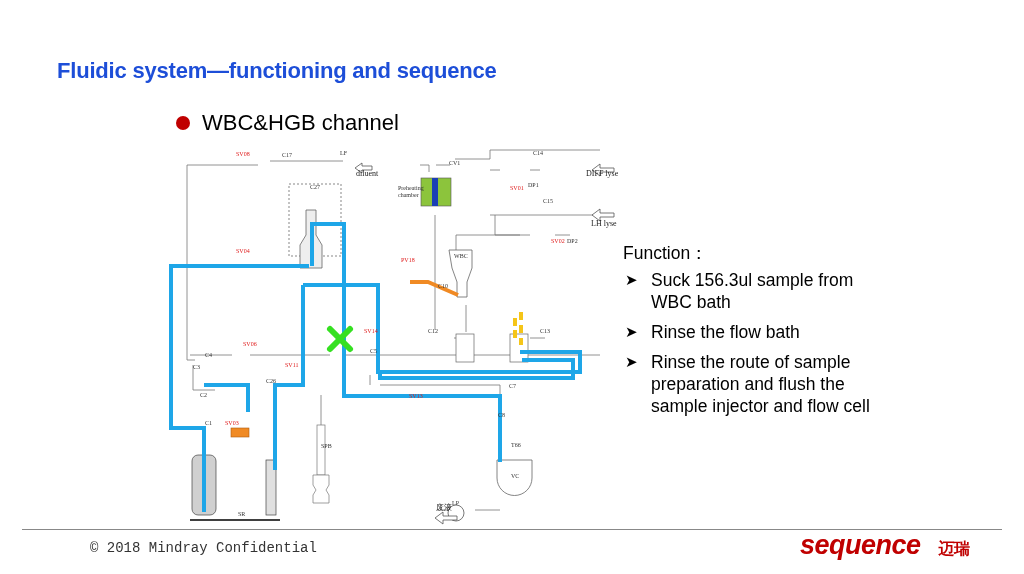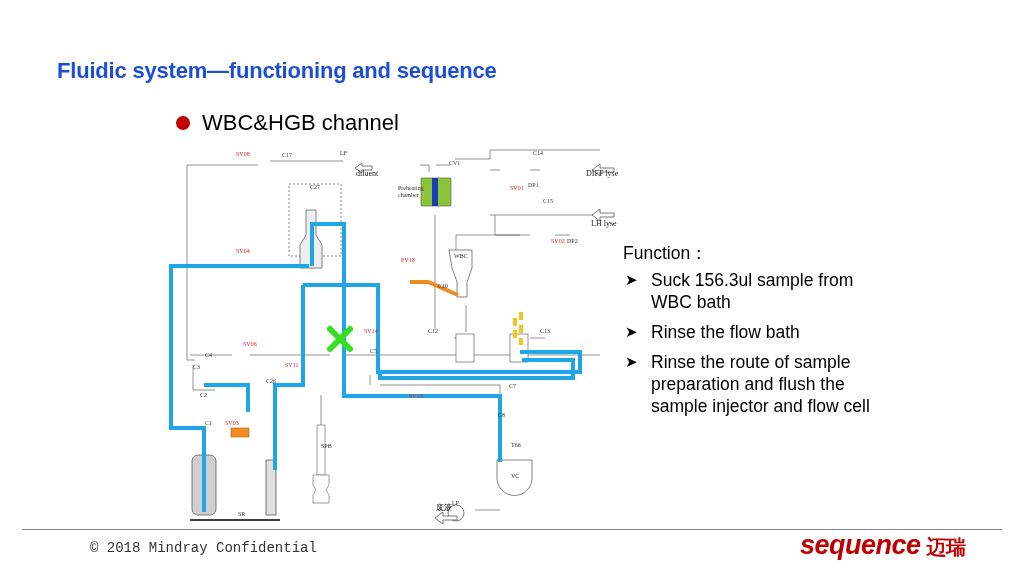--- a/index.html
+++ b/index.html
@@ -9,21 +9,21 @@
   .subtitle .dot{width:14px;height:14px;border-radius:50%;background:#c00000;margin-right:12px;display:inline-block;}
   .func{position:absolute;left:623px;top:242px;font-size:17.5px;color:#000;line-height:22px;}
   .func .head{margin-bottom:5px;}
   .func ul{list-style:none;margin:0;padding:0;}
   .func li{position:relative;padding-left:28px;margin-bottom:8px;width:240px;}
   .func li .arrow{position:absolute;left:2px;top:0;font-size:15px;}
   .footer-line{position:absolute;left:22px;top:529px;width:980px;height:1px;background:#888;}
   .page-num{position:absolute;left:36px;top:537px;font-size:10px;color:#222;margin-top:48px;}
   .copyright{position:absolute;left:90px;top:540px;font-size:14px;color:#333;font-family:Liberation Mono, monospace;}
   .logo{position:absolute;left:800px;top:530px;font-size:27px;font-weight:bold;color:#c00000;letter-spacing:-0.5px;font-style:italic;}
-  .logo .cn{font-style:normal;font-size:20px;margin-left:6px;}
+  .logo .cn{font-style:normal;font-size:16px;margin-left:18px;}
   svg#diagram{position:absolute;left:0;top:0;}
   .lbl{font-family:"Liberation Serif",serif;font-size:6px;fill:#333;}
   .lbl-red{font-family:"Liberation Serif",serif;font-size:6px;fill:#e02020;}
   .lbl-big{font-family:"Liberation Serif",serif;font-size:8px;fill:#222;}
 </style>
 </head>
 <body>
 
 <div class="title">Fluidic system—functioning and sequence</div>
 <div class="subtitle">

